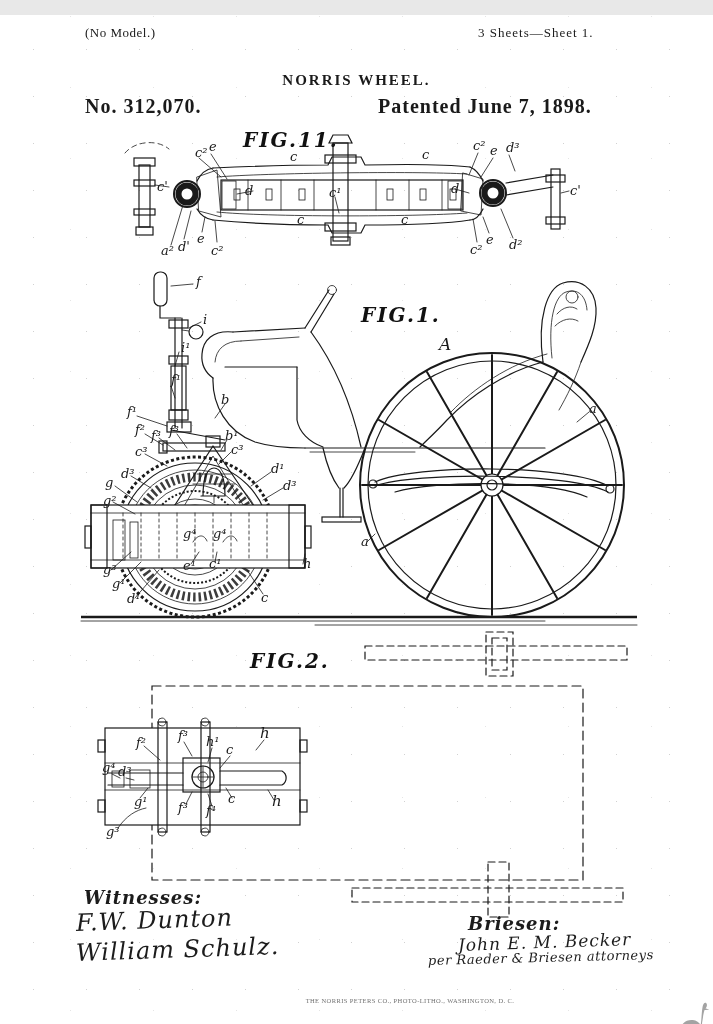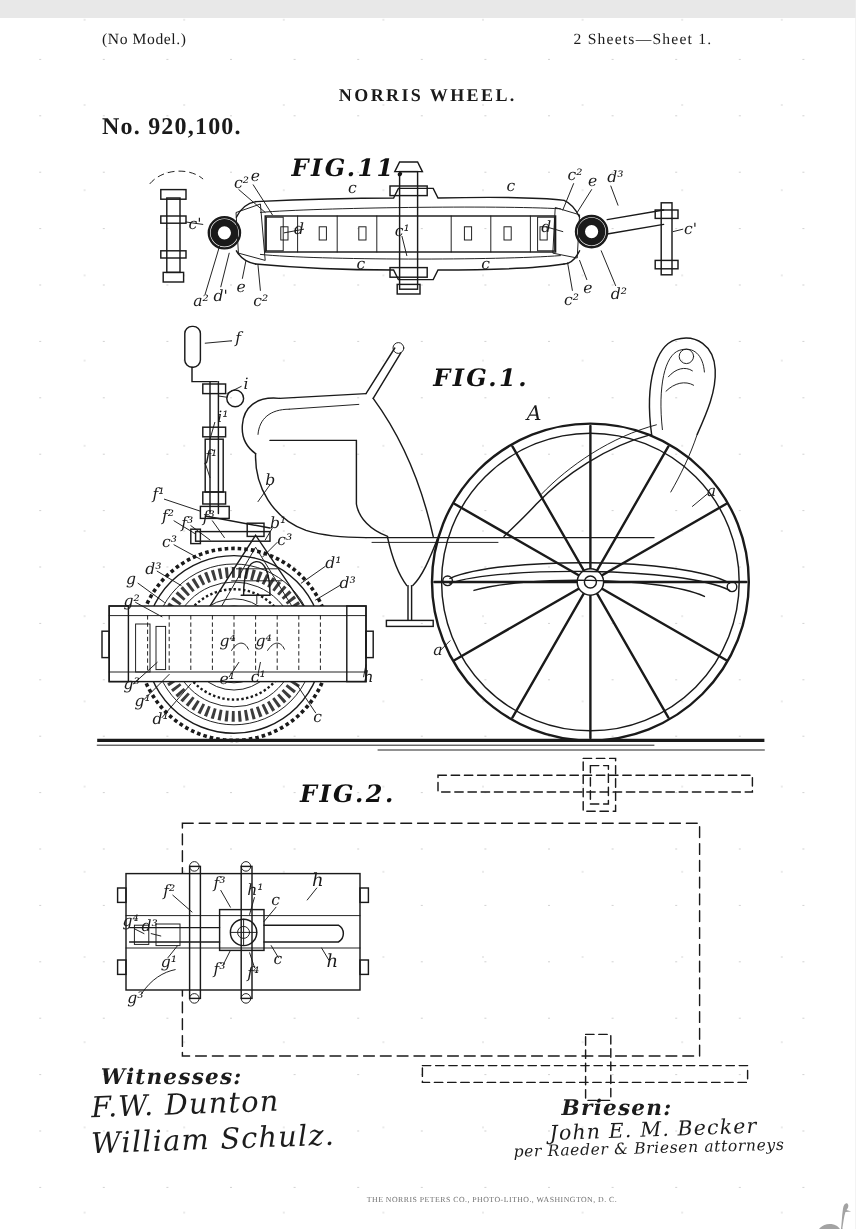--- a/index.html
+++ b/index.html
@@ -36,23 +36,24 @@
   .printer{font-size:6.5px;color:#555;letter-spacing:0.4px;opacity:0.85;}
   .watermark{display:flex;align-items:flex-end;color:#9b9b9b;}
   .watermark-text{font-size:31px;font-family:"Liberation Serif",serif;line-height:0.95;}
 </style>
 </head>
 <body>
 
 <div class="page">
 
   <div class="abs hdr-small" style="left:85px;top:10px;">(No Model.)</div>
-  <div class="abs hdr-small" style="left:478px;top:10px;letter-spacing:1px;">2 Sheets—Sheet 1.</div>
+  <div class="abs hdr-small" style="left:478px;top:10px;letter-spacing:1px;">3 Sheets—Sheet 1.</div>
   <div class="abs hdr-title" style="left:0;top:57px;">NORRIS WHEEL.</div>
-  <div class="abs hdr-num" style="left:85px;top:80px;">No. 920,100.</div>
+  <div class="abs hdr-num" style="left:85px;top:80px;">No. 312,070.</div>
+  <div class="abs hdr-date" style="left:378px;top:80px;">Patented June 7, 1898.</div>
 
   <svg class="abs" style="left:85px;top:110px;" width="500" height="145" viewBox="0 0 500 145">
     <defs>
       <pattern id="h11" width="5" height="5" patternUnits="userSpaceOnUse" patternTransform="rotate(45)">
         <line x1="0" y1="0" x2="0" y2="5" stroke="#1a1a1a" stroke-width="1.1"></line>
       </pattern>
     </defs>
     <text class="figtitle" x="158" y="22">FIG.11.</text>
 
     <g>

